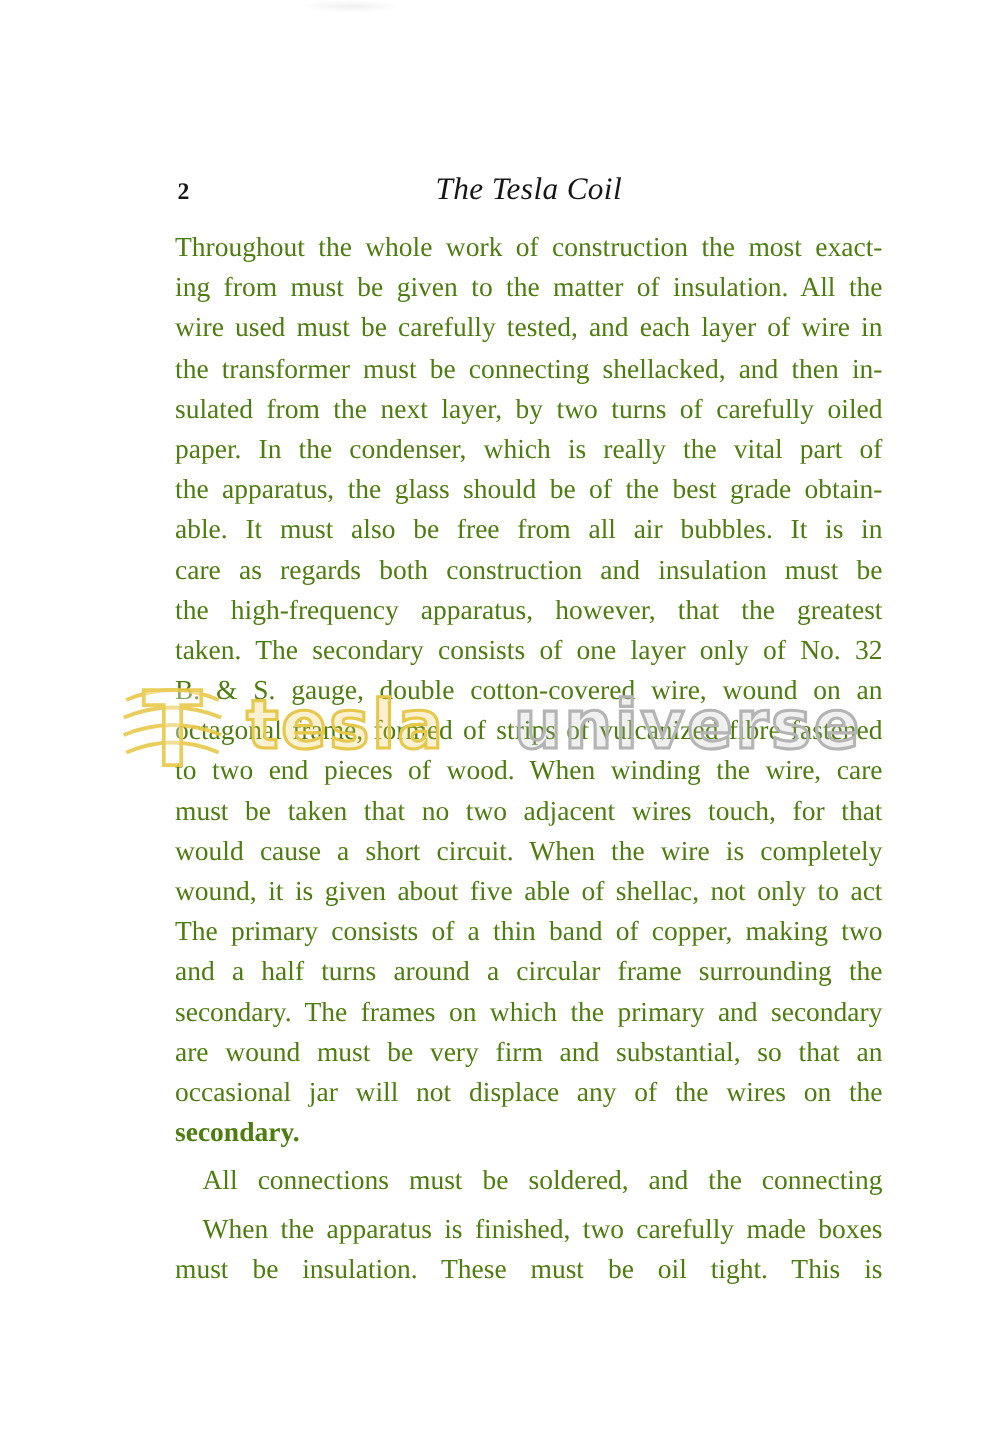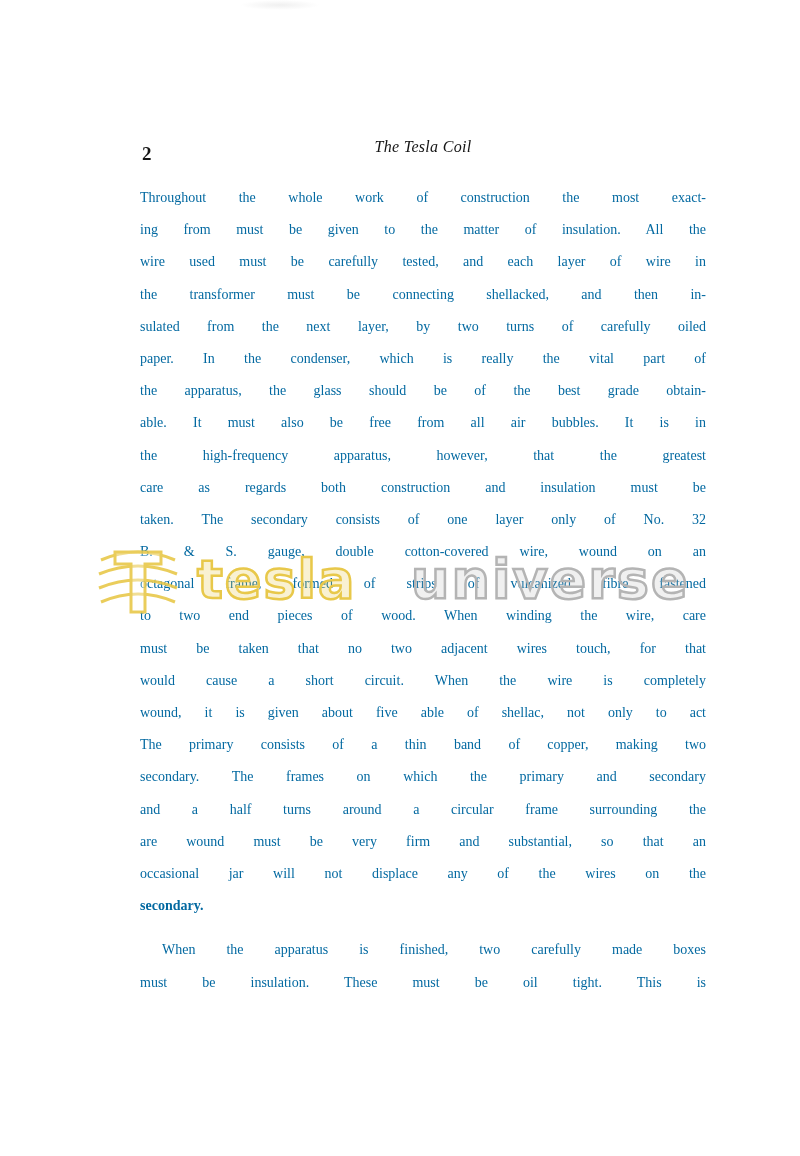--- a/index.html
+++ b/index.html
@@ -1,22 +1,22 @@
 <!DOCTYPE html>
 <html><head>
 <meta charset="utf-8">
 <style>
   html, body { margin: 0; padding: 0; background: #ffffff; }
   body { width: 800px; height: 1156px; position: relative; overflow: hidden; }
   .page { position: absolute; left: 0; top: 0; width: 800px; height: 1156px; background: #fff; }
   .smudge { position: absolute; left: 240px; top: 0; width: 80px; height: 10px; background: radial-gradient(ellipse at center, #f0f0f0 0%, #ffffff 70%); }
   .running-head { position: absolute; top: 138px; left: 140px; width: 566px; height: 30px; font-family: "Liberation Serif", serif; color: #161616; }
   .page-number { position: absolute; left: 2px; top: 5px; font-size: 19px; font-weight: bold; }
-  .running-title { position: absolute; left: 0; right: 0; text-align: center; top: 0; font-size: 16px; font-style: italic; letter-spacing: 0.3px; }
-  .body-text { position: absolute; top: 182px; left: 140px; width: 566px; font-family: "Liberation Serif", serif; font-size: 14px; line-height: 32.2px; color: #0369a1; }
+  .running-title { position: absolute; left: 0; right: 0; text-align: center; top: 0; font-size: 25px; font-style: italic; letter-spacing: 0.3px; }
+  .body-text { position: absolute; top: 182px; left: 140px; width: 566px; font-family: "Liberation Serif", serif; font-size: 22px; line-height: 32.2px; color: #4d7c0f; }
   .line { display: block; white-space: nowrap; text-align: justify; text-align-last: justify; height: 32.2px; }
   .line.last { text-align-last: left; font-weight: bold; }
   .line.indent { padding-left: 22px; }
   .para-gap { height: 6px; }
   .watermark { position: absolute; left: 93px; top: 540px; width: 620px; height: 80px; pointer-events: none; }
 </style>
 </head>
 <body>
 
 <div class="page">
@@ -30,38 +30,39 @@
   <div class="body-text">
     <div>
       <span class="line">Throughout the whole work of construction the most exact-</span>
       <span class="line">ing from must be given to the matter of insulation.  All the</span>
       <span class="line">wire used must be carefully tested, and each layer of wire in</span>
       <span class="line">the transformer must be connecting shellacked, and then in-</span>
       <span class="line">sulated from the next layer, by two turns of carefully oiled</span>
       <span class="line">paper.  In the condenser, which is really the vital part of</span>
       <span class="line">the apparatus, the glass should be of the best grade obtain-</span>
       <span class="line">able.  It must also be free from all air bubbles.  It is in</span>
+      <span class="line">care as regards both construction and insulation must be</span>
       <span class="line">the high-frequency apparatus, however, that the greatest</span>
-      <span class="line">care as regards both construction and insulation must be</span>
       <span class="line">taken.  The secondary consists of one layer only of No. 32</span>
       <span class="line">B. &amp; S. gauge, double cotton-covered wire, wound on an</span>
       <span class="line">octagonal frame, formed of strips of vulcanized fibre fastened</span>
       <span class="line">to two end pieces of wood.  When winding the wire, care</span>
       <span class="line">must be taken that no two adjacent wires touch, for that</span>
       <span class="line">would cause a short circuit.  When the wire is completely</span>
       <span class="line">wound, it is given about five able of shellac, not only to act</span>
       <span class="line">The primary consists of a thin band of copper, making two</span>
+      <span class="line">and a half turns around a circular frame surrounding the</span>
       <span class="line">secondary.  The frames on which the primary and secondary</span>
-      <span class="line">and a half turns around a circular frame surrounding the</span>
       <span class="line">are wound must be very firm and substantial, so that an</span>
       <span class="line">occasional jar will not displace any of the wires on the</span>
       <span class="line last">secondary.</span>
     </div>
     <div class="para-gap"></div>
     <div>
+      <span class="line indent">All connections must be soldered, and the connecting</span>
     </div>
     <div class="para-gap"></div>
     <div>
       <span class="line indent">When the apparatus is finished, two carefully made boxes</span>
       <span class="line">must be insulation.  These must be oil tight.  This is</span>
     </div>
   </div>
 
   <svg class="watermark" viewBox="0 0 620 80" xmlns="http://www.w3.org/2000/svg">
     <g fill="none" stroke="#e8c84a" stroke-width="3" opacity="0.9">

